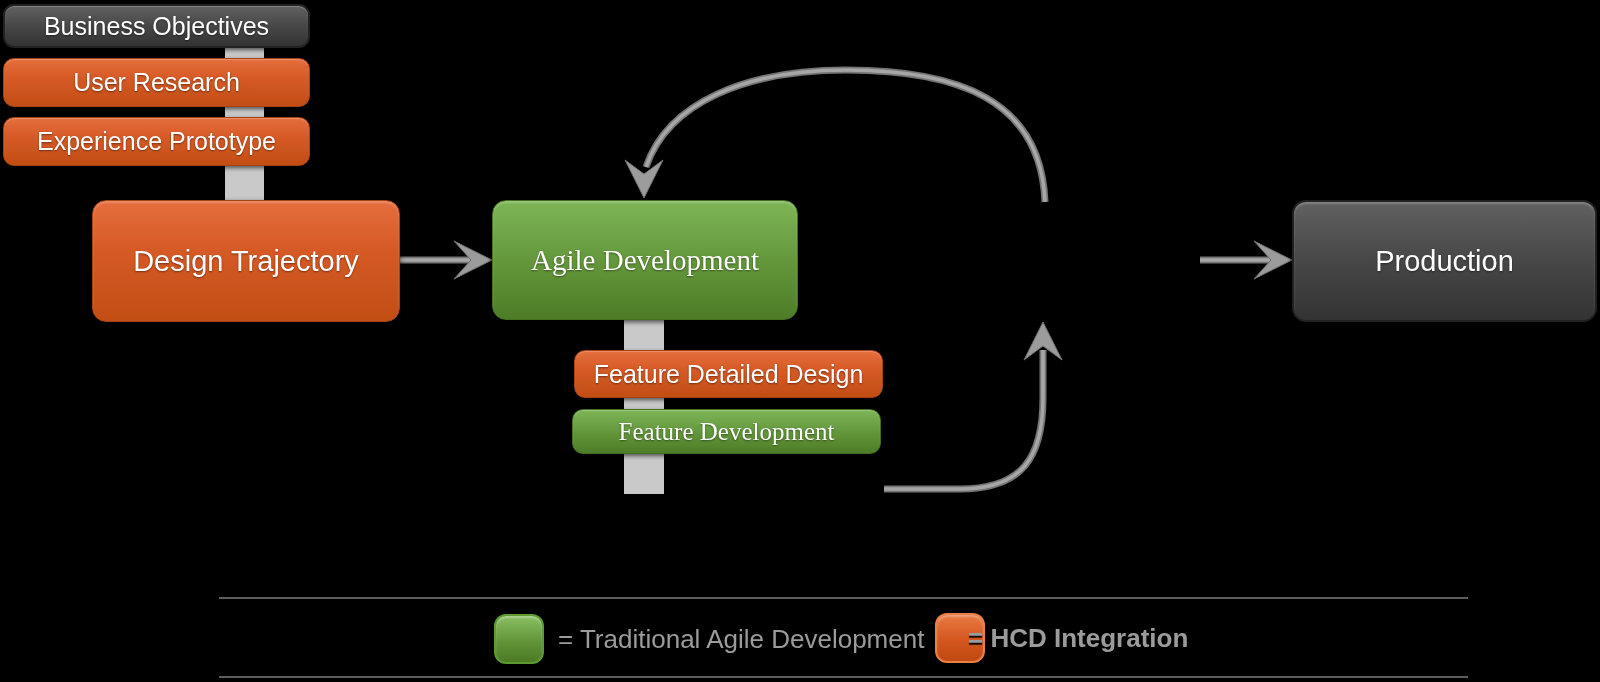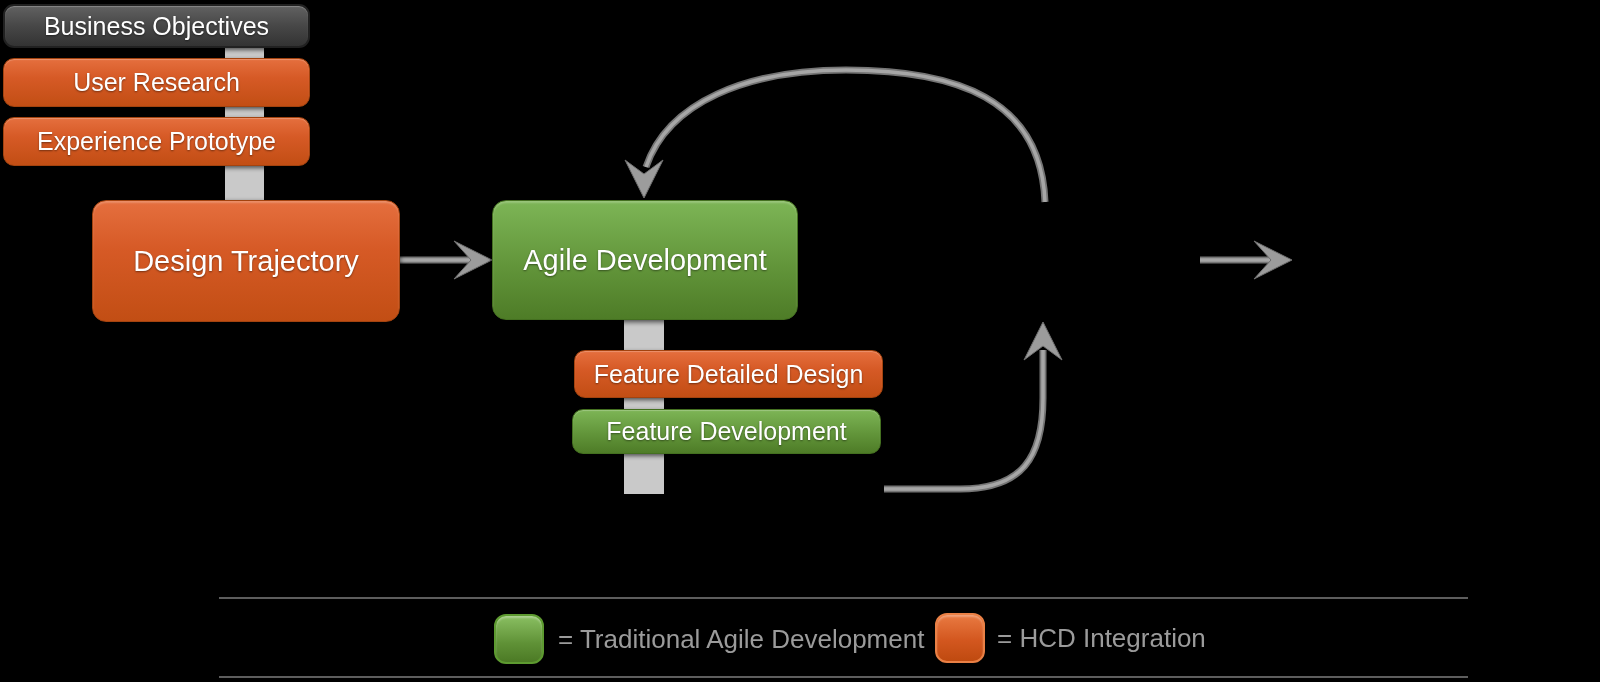--- a/index.html
+++ b/index.html
@@ -9,21 +9,21 @@
   }
   .links{position:absolute;left:0;top:0;width:1600px;height:682px;}
   .node{
     position:absolute;display:flex;align-items:center;justify-content:center;
     color:#fff;text-align:left;box-sizing:border-box;
     text-shadow:0 1px 2px rgba(0,0,0,.45);
   }
   .big{font-size:29px;border-radius:14px;box-shadow:0 2px 5px rgba(0,0,0,.65), inset 0 2px 2px rgba(255,255,255,.22);}
   .pill{font-size:25px;border-radius:11px;box-shadow:0 2px 4px rgba(0,0,0,.6), inset 0 1px 1px rgba(255,255,255,.25);}
   .orange{background:linear-gradient(180deg,#e56f3e 0%,#d65a26 40%,#c24e14 100%);border:1px solid #a3430f;}
-  .green{background:linear-gradient(180deg,#7db556 0%,#62953a 55%,#4e7c27 100%);border:1px solid #447020;}
+  .green{background:linear-gradient(180deg,#7db556 0%,#62953a 55%,#4e7c27 100%);border:1px solid #447020;font-family:Liberation Serif, serif;}
   .gray{background:linear-gradient(180deg,#616161 0%,#474747 50%,#333333 100%);border:2px solid #212121;}
   .legend-rule{position:absolute;height:2px;background:#5d5d5d;}
   .swatch{position:absolute;width:50px;height:50px;border-radius:12px;box-sizing:border-box;
     box-shadow:inset 0 2px 2px rgba(255,255,255,.3), 0 1px 3px rgba(0,0,0,.7);}
   .swatch.green-sw{background:linear-gradient(180deg,#8abf62 0%,#5f9136 60%,#4c7a25 100%);border:2px solid #5d9a30;}
   .swatch.orange-sw{background:linear-gradient(180deg,#e97a42 0%,#d3571f 55%,#bf4a10 100%);border:2px solid #ea8045;}
   .legend-label{
     position:absolute;color:#9b9b9b;font-size:26px;line-height:50px;white-space:nowrap;
     text-shadow:0 2px 1px rgba(0,0,0,.9);
   }
@@ -68,30 +68,33 @@
   <div class="node pill orange" style="left:3px;top:117px;width:307px;height:49px;">
     <span>Experience Prototype</span>
   </div>
 
   <div class="node big orange" style="left:92px;top:200px;width:308px;height:122px;">
     <span>Design Trajectory</span>
   </div>
   <div class="node big green" style="left:492px;top:200px;width:306px;height:120px;">
     <span>Agile Development</span>
   </div>
+  <div class="node big gray" style="left:1292px;top:200px;width:305px;height:122px;">
+    <span>Production</span>
+  </div>
 
   <div class="node pill green" style="left:572px;top:409px;width:309px;height:45px;">
     <span>Feature Development</span>
   </div>
   <div class="node pill orange" style="left:574px;top:350px;width:309px;height:48px;">
     <span>Feature Detailed Design</span>
   </div>
 
   <div class="legend-rule" style="left:219px;top:597px;width:1249px;"></div>
   <div class="legend-rule" style="left:219px;top:676px;width:1249px;"></div>
 
   <div class="swatch green-sw" style="left:494px;top:614px;"></div>
   <div class="legend-label" style="left:558px;top:614px;">= Traditional Agile Development</div>
 
   <div class="swatch orange-sw" style="left:935px;top:613px;"></div>
-  <div class="legend-label" style="left:997px;top:613px;">= HCD Integration</div>
+  <div class="legend-label" style="left:968px;top:613px;font-weight:bold;">= HCD Integration</div>
 
 </div>
 
 </body></html>

